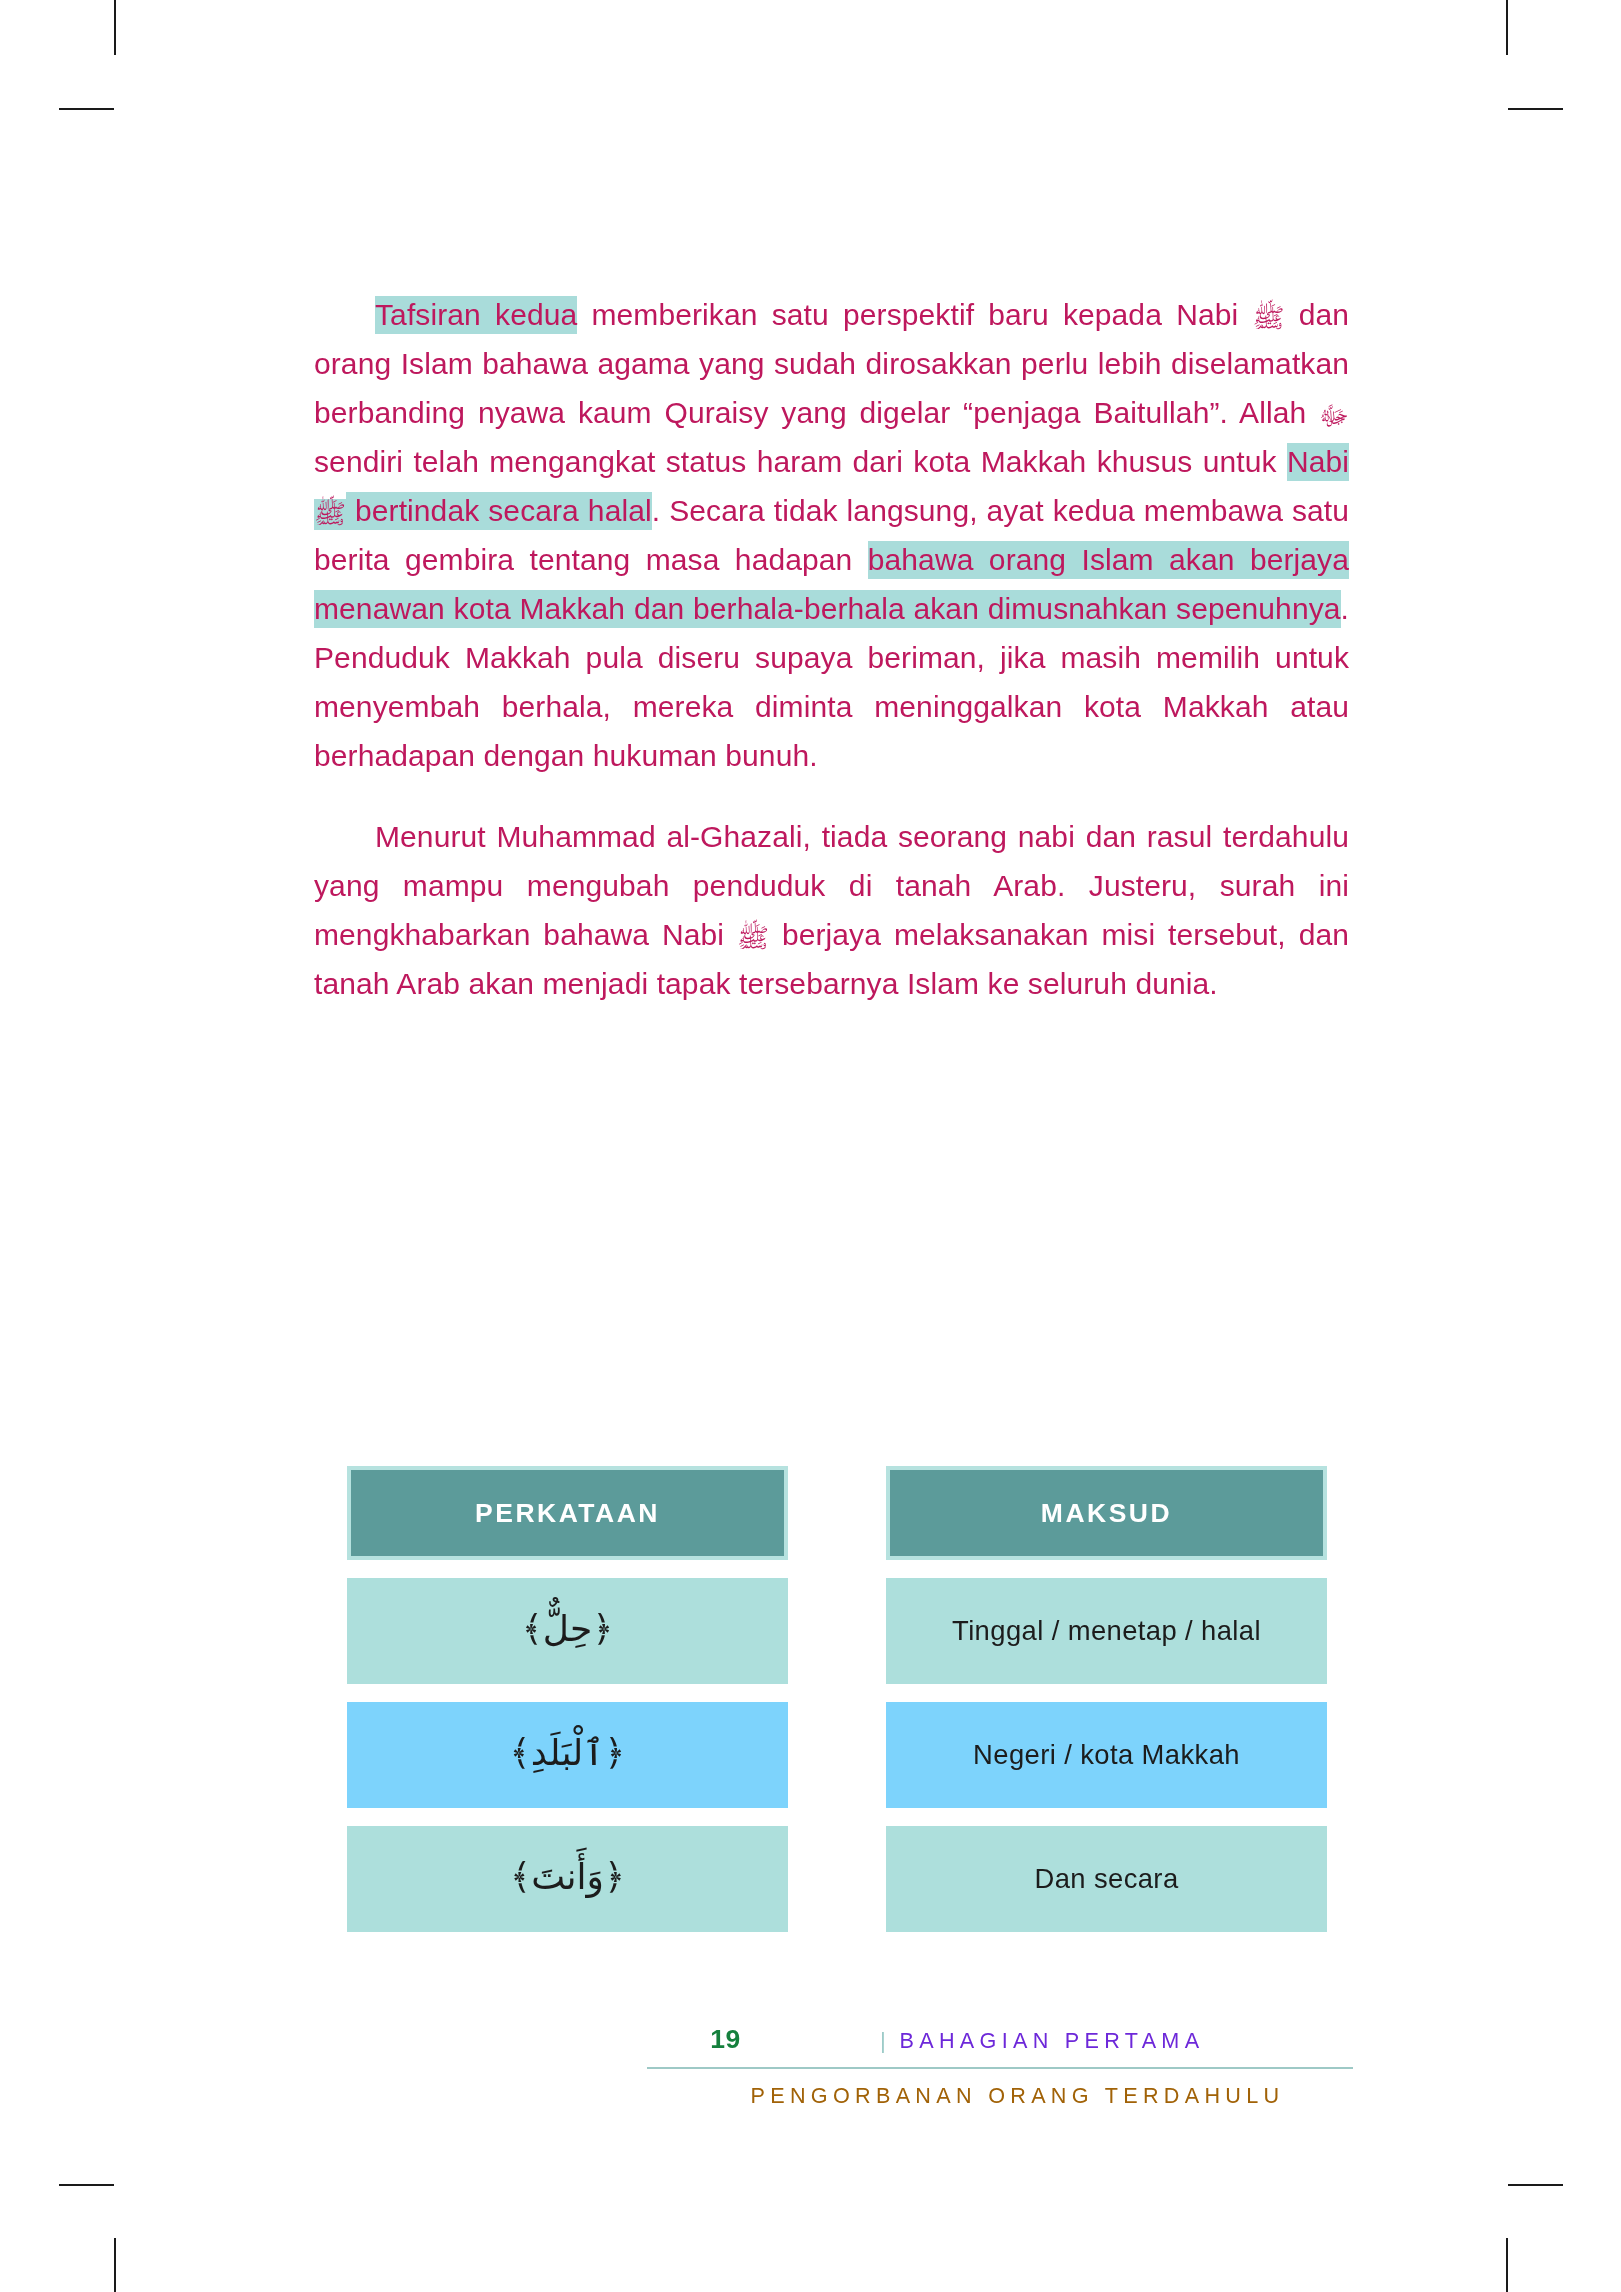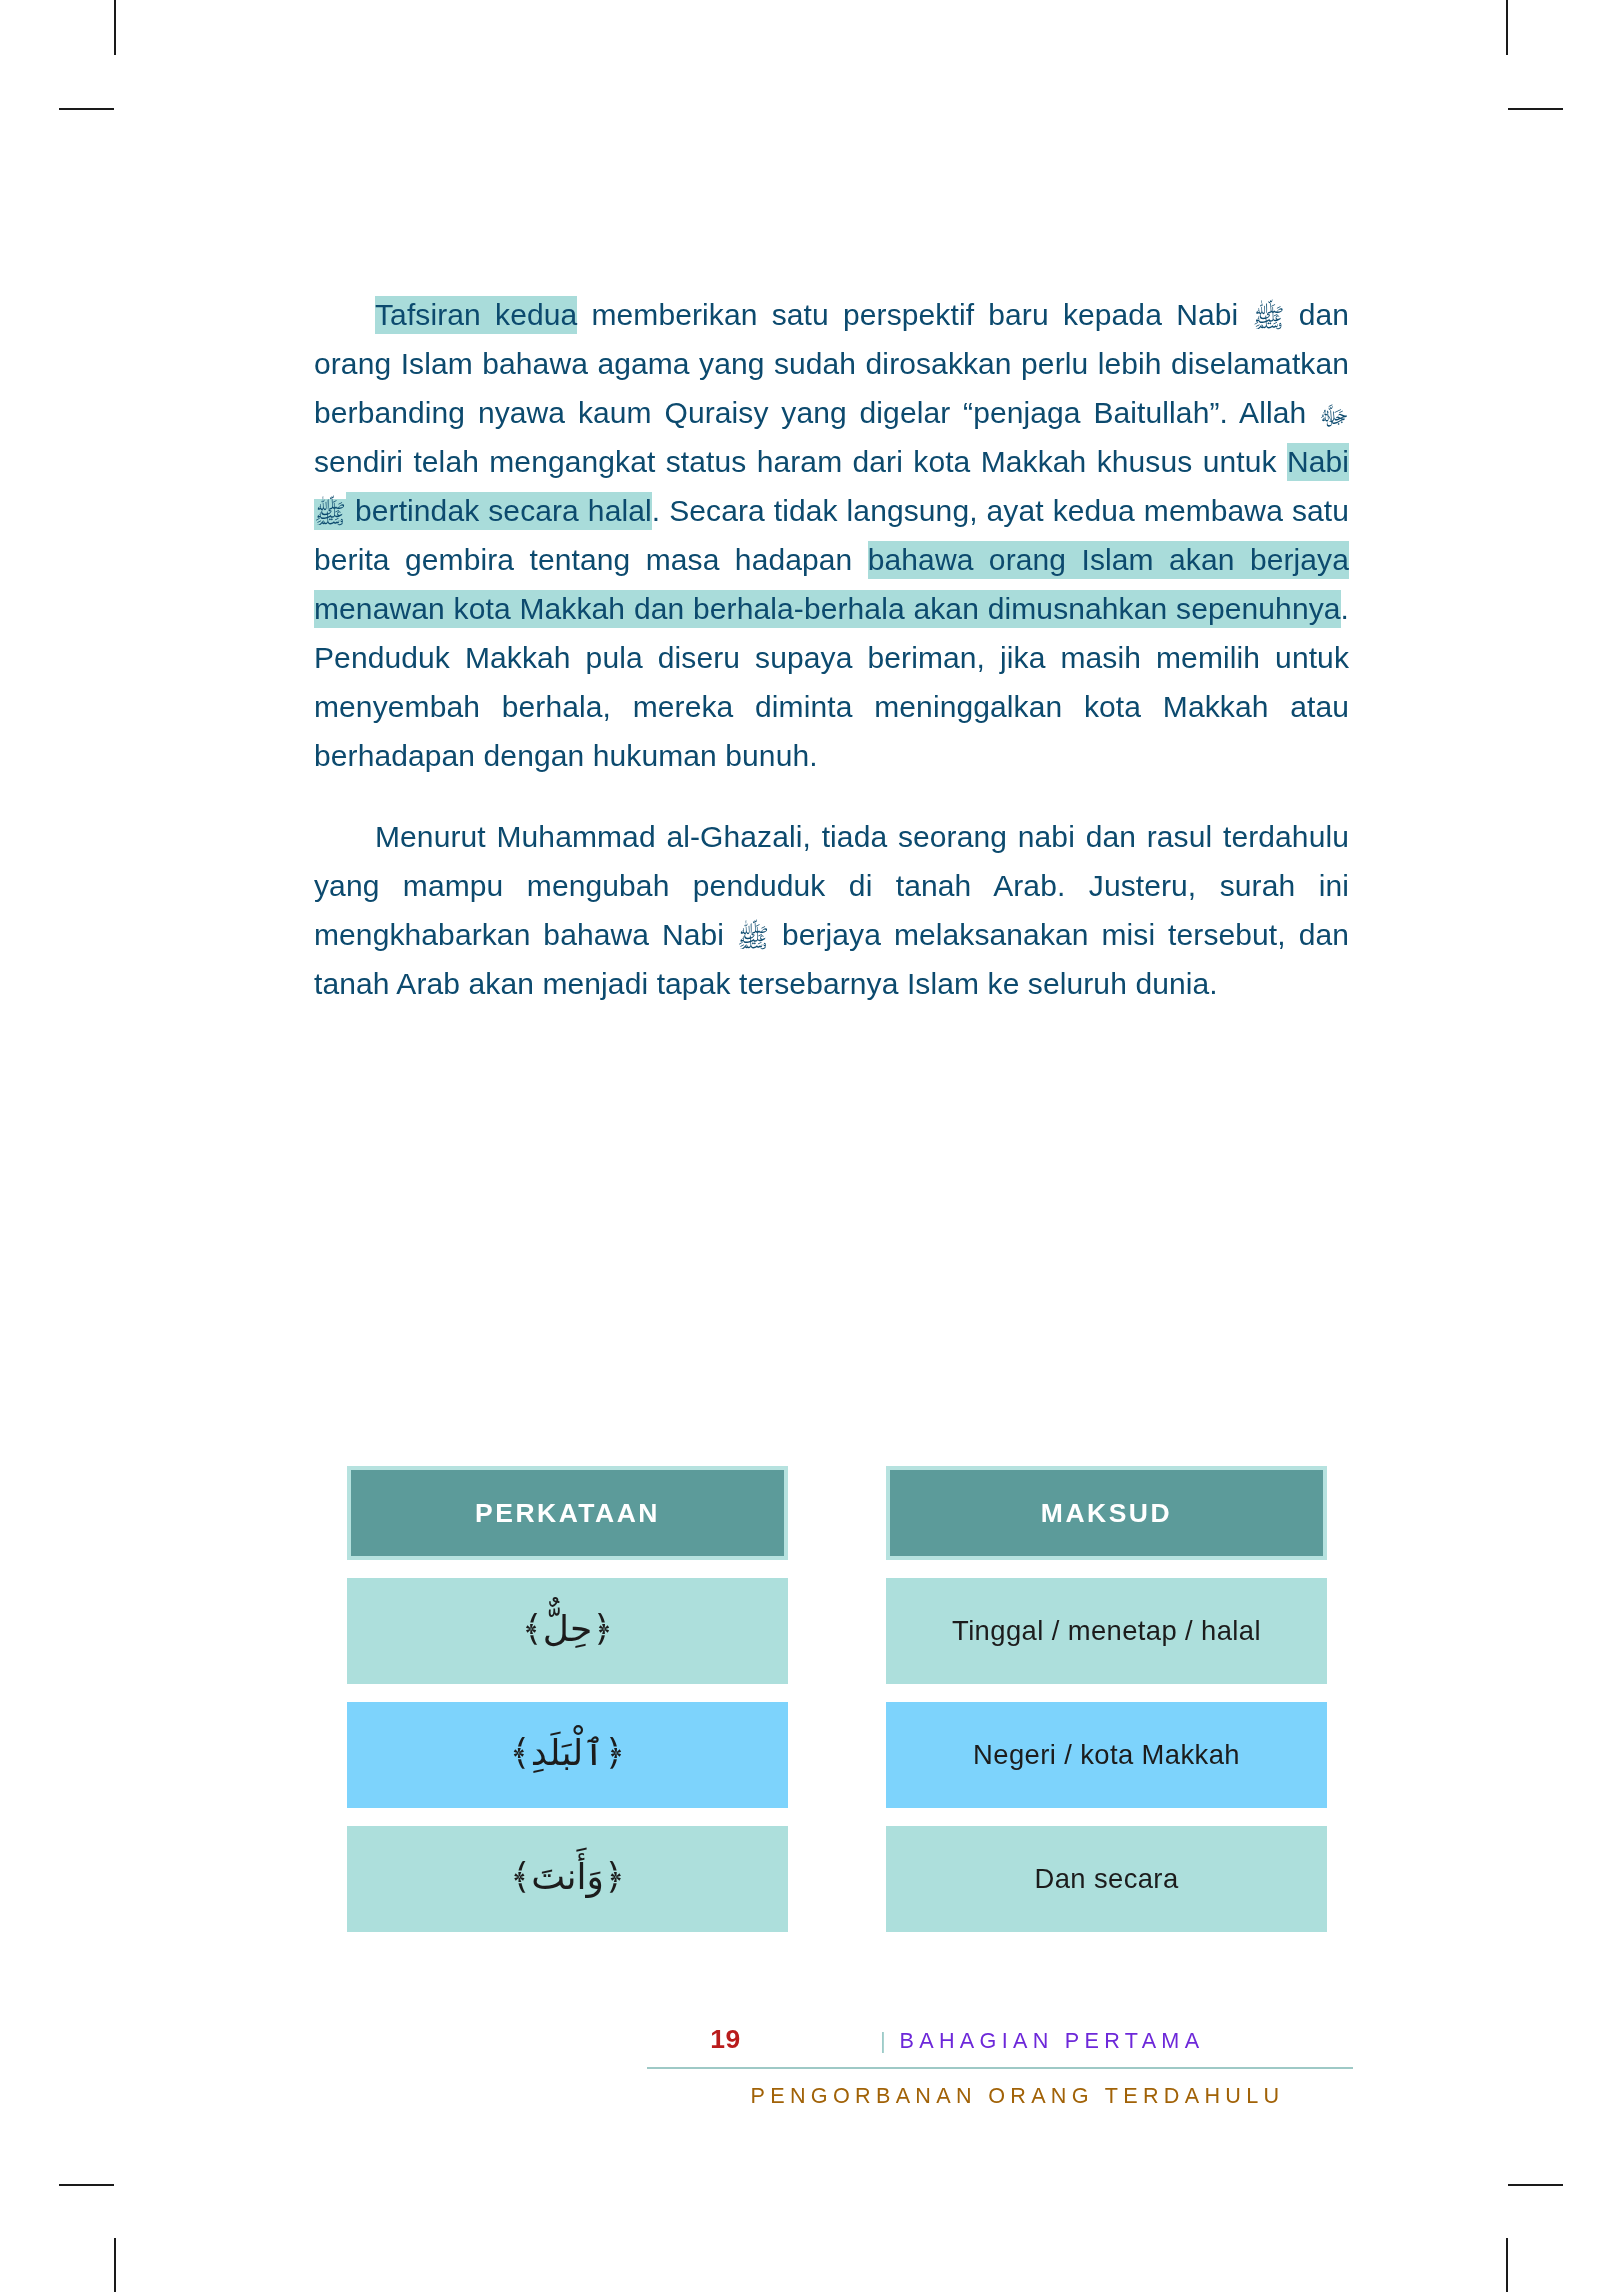--- a/index.html
+++ b/index.html
@@ -35,21 +35,21 @@
     position: absolute;
     left: 314px;
     top: 290px;
     width: 1035px;
   }
 
   
   .para {
     font-size: 30px;
     line-height: 49px;
-    color: #0c4a6e;
+    color: #be185d;
     text-align: justify;
     margin: 0 0 32px 0;
     letter-spacing: 0.1px;
     font-weight: 400;
   }
   .para .indent { display: inline-block; width: 61px; }
 
   .hl {
     background: #a9dcda;
     padding: 2px 0 2.9px 0;
@@ -123,21 +123,21 @@
     width: 706px;
   }
   .footer-row {
     display: flex;
     align-items: baseline;
     height: 39px;
   }
   .pg-num {
     width: 157px;
     text-align: center;
-    color: #b91c1c;
+    color: #15803d;
     font-size: 26.5px;
     font-weight: 700;
     letter-spacing: 0.5px;
   }
   .foot-sep {
     color: #9ccbc8;
     font-size: 22.5px;
     margin: 0 13.7px 0 76px;
   }
   .foot-part {

